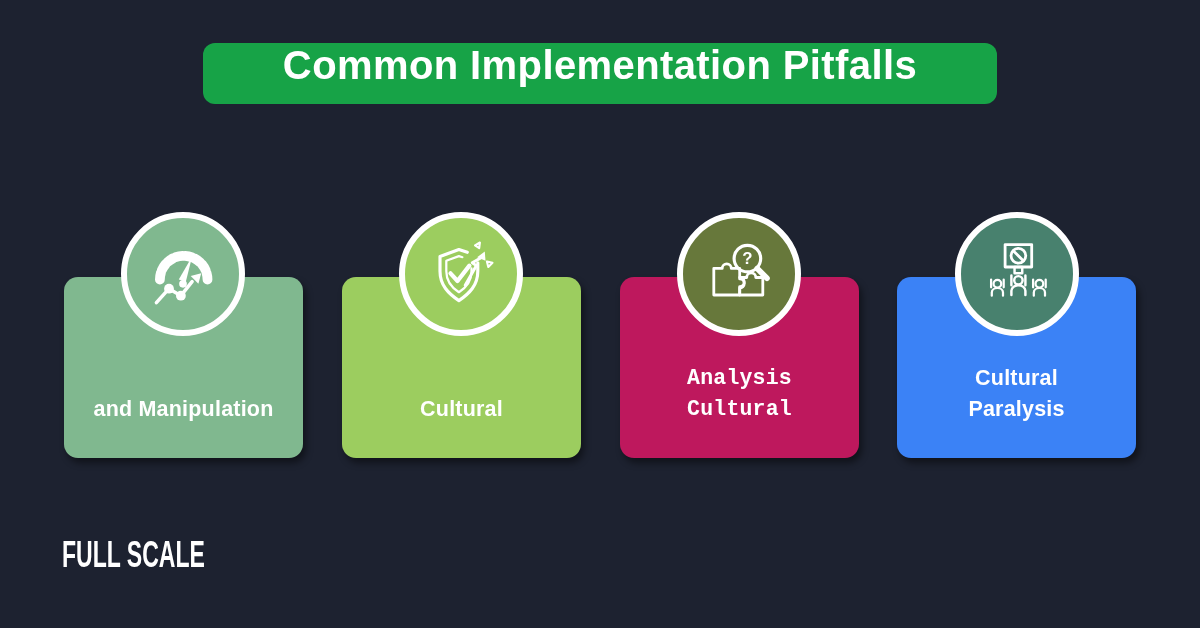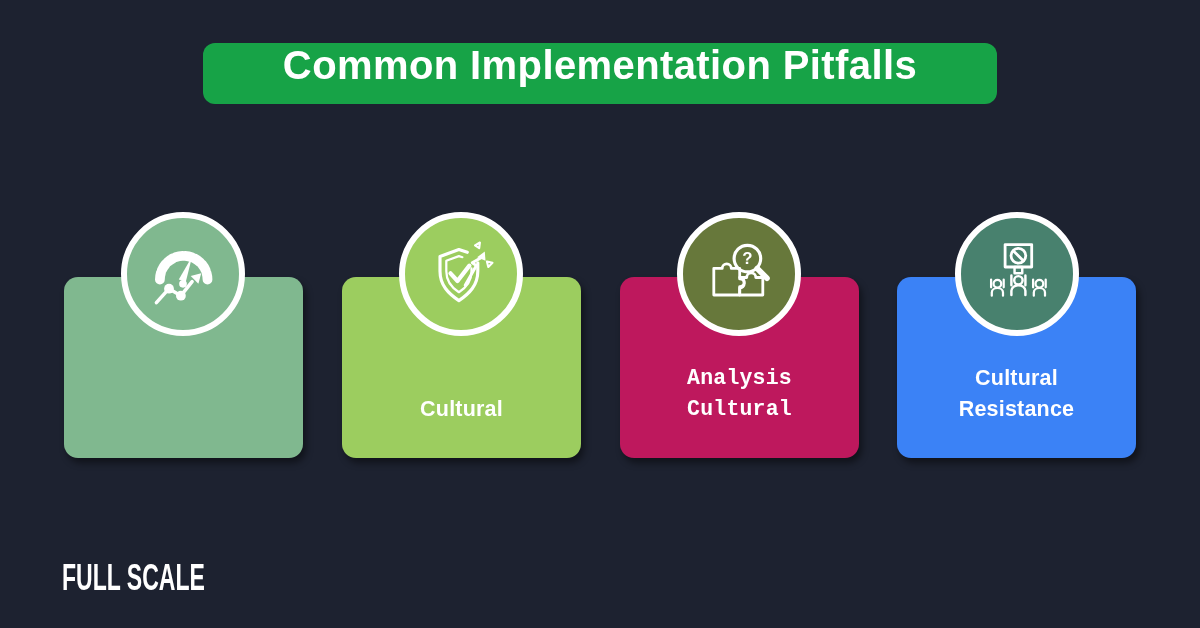--- a/index.html
+++ b/index.html
@@ -31,39 +31,40 @@
     letter-spacing:0.2px;
   }
   .badge {
     position:absolute; top:212px; width:124px; height:124px;
     border-radius:50%; border:6px solid #ffffff;
     display:flex; align-items:center; justify-content:center;
     z-index:2;
   }
   .badge svg { width:70px; height:70px; display:block; }
   .logo {
-    position:absolute; left:62px; top:559px; height:36px;
+    position:absolute; left:62px; top:536px; height:36px;
     display:flex; align-items:center;
   }
   .logo-text {
     color:#ffffff; font-size:32px; font-weight:700; white-space:nowrap;
     transform:scale(0.72,1.18); transform-origin:left center;
     letter-spacing:0px;
   }
 </style>
 </head>
 <body style="background: rgb(29, 34, 48);">
 
 <div class="banner" style="background: rgb(23, 163, 71);">
   <div class="banner-title">Common Implementation Pitfalls</div>
 </div>
 
 <div class="card" style="left: 64px; background: rgb(128, 184, 143);">
   <div class="card-title">
     <br>
+    <span>and Manipulation</span>
   </div>
 </div>
 <div class="badge" style="left: 121px; background: rgb(128, 184, 143);">
   <svg viewBox="0 0 100 100">
     <g stroke="#ffffff" fill="none" stroke-linecap="round" stroke-linejoin="round">
       <path d="M17 58 A 34 34 0 0 1 85 58" stroke-width="14" stroke-dasharray="10 3.8"></path>
       <polygon points="44,58 54,61 63,25" fill="#ffffff" stroke="none"></polygon>
       <circle cx="50" cy="64" r="5.5" fill="#ffffff" stroke="none"></circle>
       <polyline points="12,91 30,71 47,81 63,61" stroke-width="5"></polyline>
       <circle cx="30" cy="71" r="7" fill="#ffffff" stroke="none"></circle>
@@ -107,21 +108,21 @@
       <circle cx="62" cy="28" r="19" stroke-width="4.5"></circle>
       <line x1="76" y1="42" x2="90" y2="56" stroke-width="8"></line>
       <text x="62" y="36" font-size="24" font-weight="bold" fill="#ffffff" stroke="none" text-anchor="middle" font-family="Liberation Sans, sans-serif">?</text>
     </g>
   </svg>
 </div>
 
 <div class="card" style="left: 897px; background: #3b82f6;">
   <div class="card-title">
     <span>Cultural</span><br>
-    <span>Resistance</span>
+    <span>Paralysis</span>
   </div>
 </div>
 <div class="badge" style="left: 955px; background: rgb(72, 129, 110);">
   <svg viewBox="0 0 100 100">
     <g stroke="#ffffff" fill="none" stroke-linecap="round" stroke-linejoin="round">
       <rect x="33" y="8" width="38" height="32" stroke-width="4"></rect>
       <circle cx="52" cy="24" r="10.5" stroke-width="4"></circle>
       <line x1="45" y1="17" x2="59" y2="31" stroke-width="4"></line>
       <rect x="46.5" y="40" width="11" height="9" stroke-width="3.5"></rect>
       <circle cx="52" cy="59" r="6" stroke-width="3.5"></circle>

